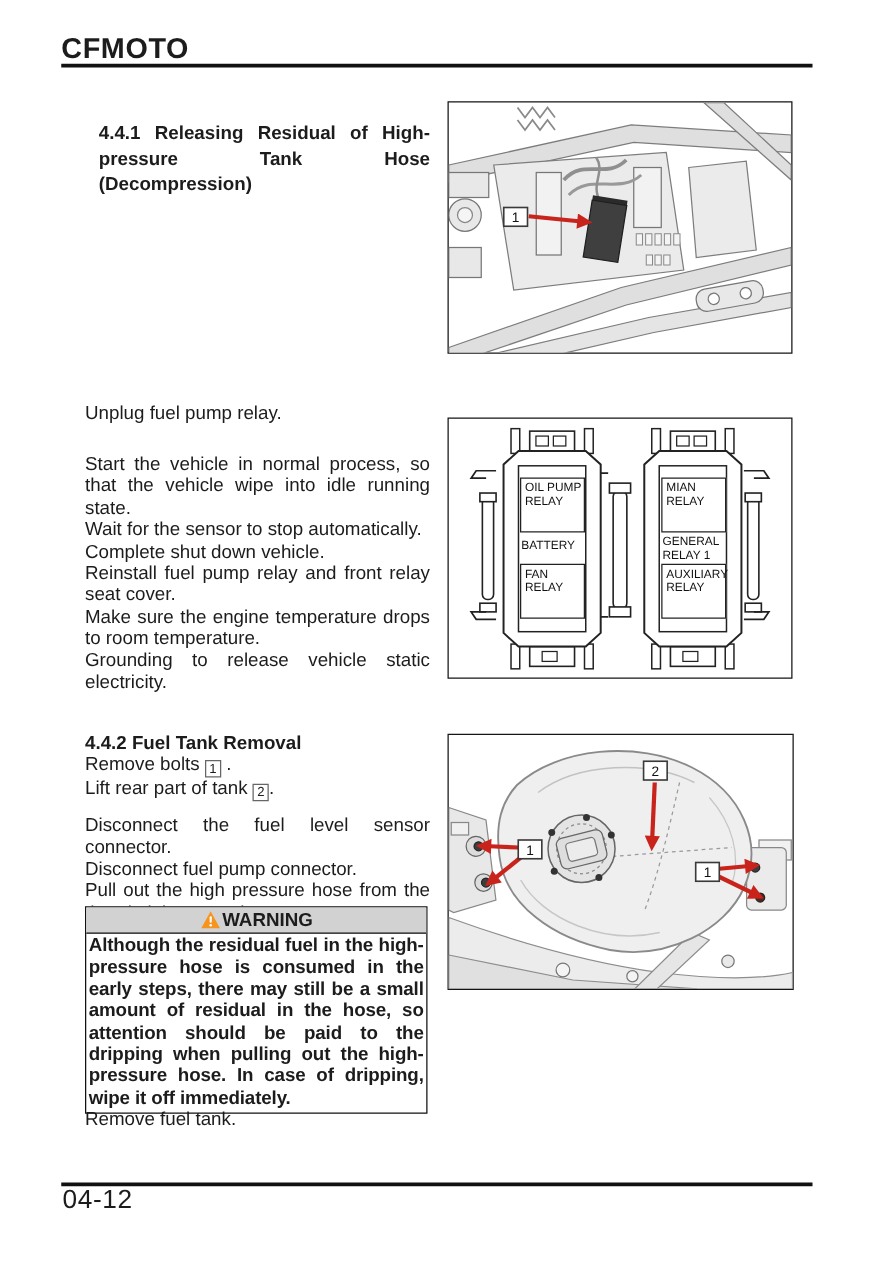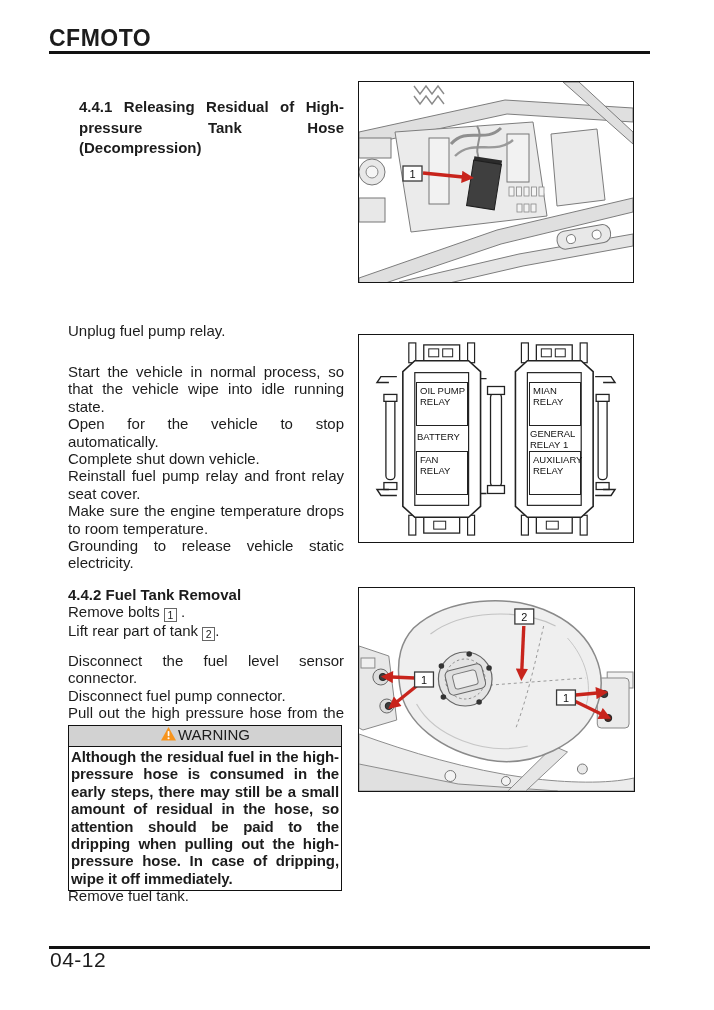--- a/index.html
+++ b/index.html
@@ -12,22 +12,22 @@
   .tcol{position:absolute;left:68px;width:276px;font-size:15px;line-height:17.4px;}
   .h441{font-weight:bold;font-size:15px;line-height:20.5px;text-align:justify;text-align-last:justify;margin-left:11px;}
   .openline{font-size:15px;line-height:20.5px;}
   .just p{margin:0;text-align:justify;}
   .just p:last-child{text-align-last:left;}
   .b{font-weight:bold;}
   .ref{display:inline-block;min-width:13px;height:14px;border:1px solid #666;font-size:10.5px;
        line-height:13px;text-align:center;padding:0 1px;vertical-align:-2px;background:#fff;box-sizing:border-box;}
   
   .warnbox{position:absolute;left:68px;top:725px;width:274px;border:1.6px solid #111;box-sizing:border-box;background:#fff;}
-  .warnhead{height:20px;background:#d2d2d2;border-bottom:1.6px solid #111;display:flex;align-items:flex-start;
-            justify-content:center;font-weight:normal;font-size:15px;gap:1px;}
+  .warnhead{height:20px;background:#d2d2d2;border-bottom:1.6px solid #111;display:flex;align-items:center;
+            justify-content:center;font-weight:bold;font-size:15px;gap:1px;}
   .warnbody{padding:1px 2px 3px 2px;font-weight:bold;font-size:15px;line-height:17.4px;
             text-align:justify;letter-spacing:-.1px;}
   
   .fig{position:absolute;background:#fff;border:1.3px solid #151515;box-sizing:border-box;}
   #fig1{left:358px;top:81px;width:276px;height:202px;}
   #fig2{left:358px;top:334px;width:276px;height:209px;border-width:1.6px;}
   #fig3{left:358px;top:587px;width:277px;height:205px;}
   .fig svg{display:block;width:100%;height:100%;}
   
   .rlabel{position:absolute;font-size:9.5px;line-height:10.5px;color:#111;}
@@ -46,21 +46,21 @@
 
   <div class="tcol" style="top:97px;">
     <div class="h441">4.4.1 Releasing Residual of High-</div>
     <div class="h441">pressure Tank Hose (Decompression)</div>
   </div>
 
   <div class="tcol" style="top:322px;">Unplug fuel pump relay.</div>
 
   <div class="tcol just" style="top:363px;">
     <p>Start the vehicle in normal process, so that the vehicle wipe into idle running state.</p>
-    <p>Open for the vehicle to stop automatically.</p>
+    <p>Wait for the sensor to stop automatically.</p>
     <p>Complete shut down vehicle.</p>
     <p>Reinstall fuel pump relay and front relay seat cover.</p>
     <p>Make sure the engine temperature drops to room temperature.</p>
     <p>Grounding to release vehicle static electricity.</p>
   </div>
 
   <div class="tcol" style="top:586px;">
     <div class="b">4.4.2 Fuel Tank Removal</div>
     <div><span>Remove bolts </span><span class="ref">1</span><span> .</span></div>
     <div><span>Lift rear part of tank </span><span class="ref">2</span><span>.</span></div>

